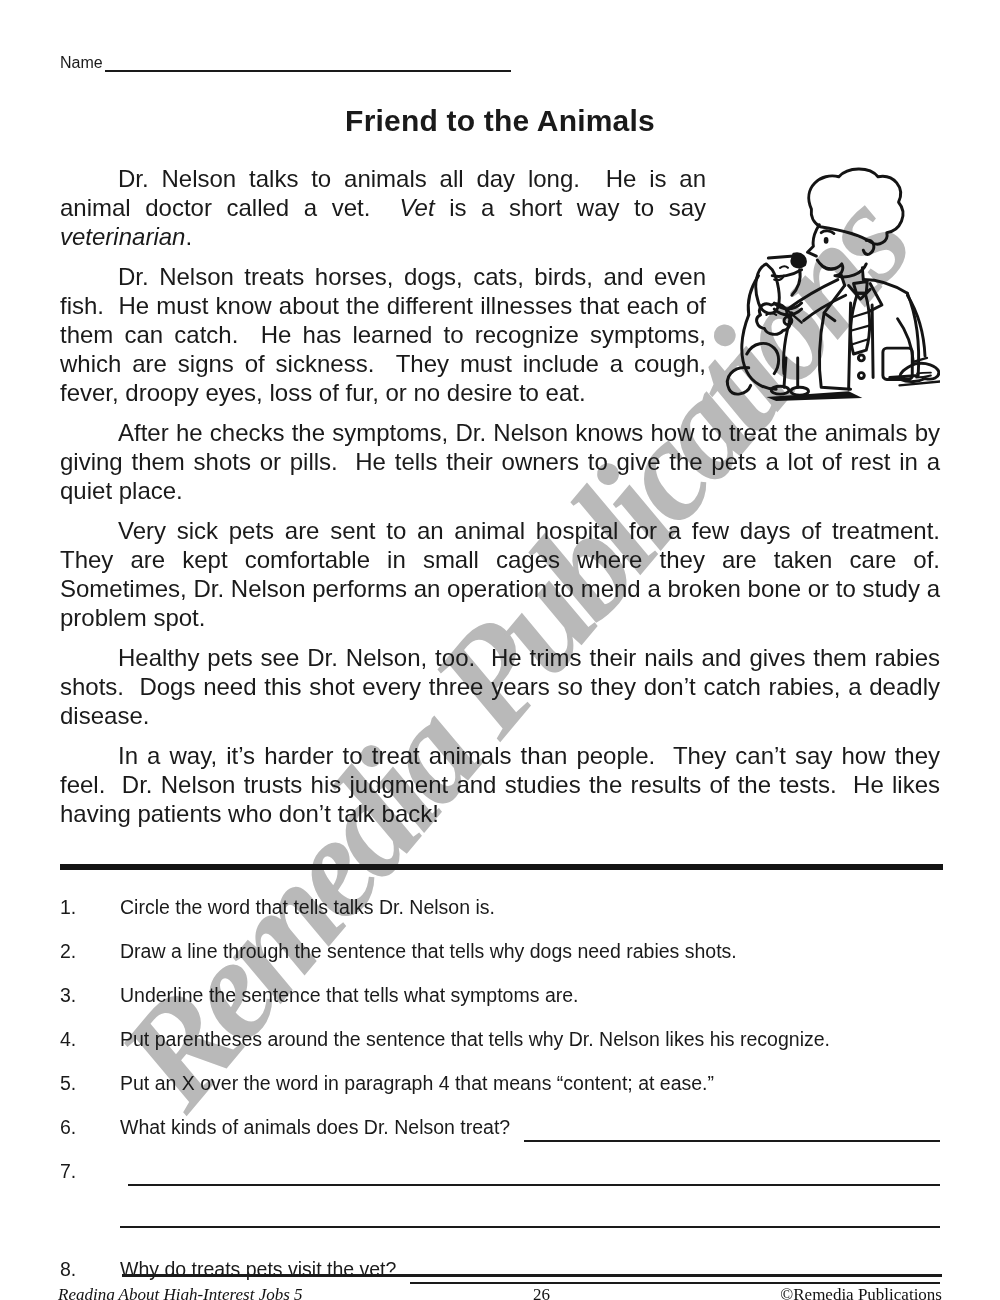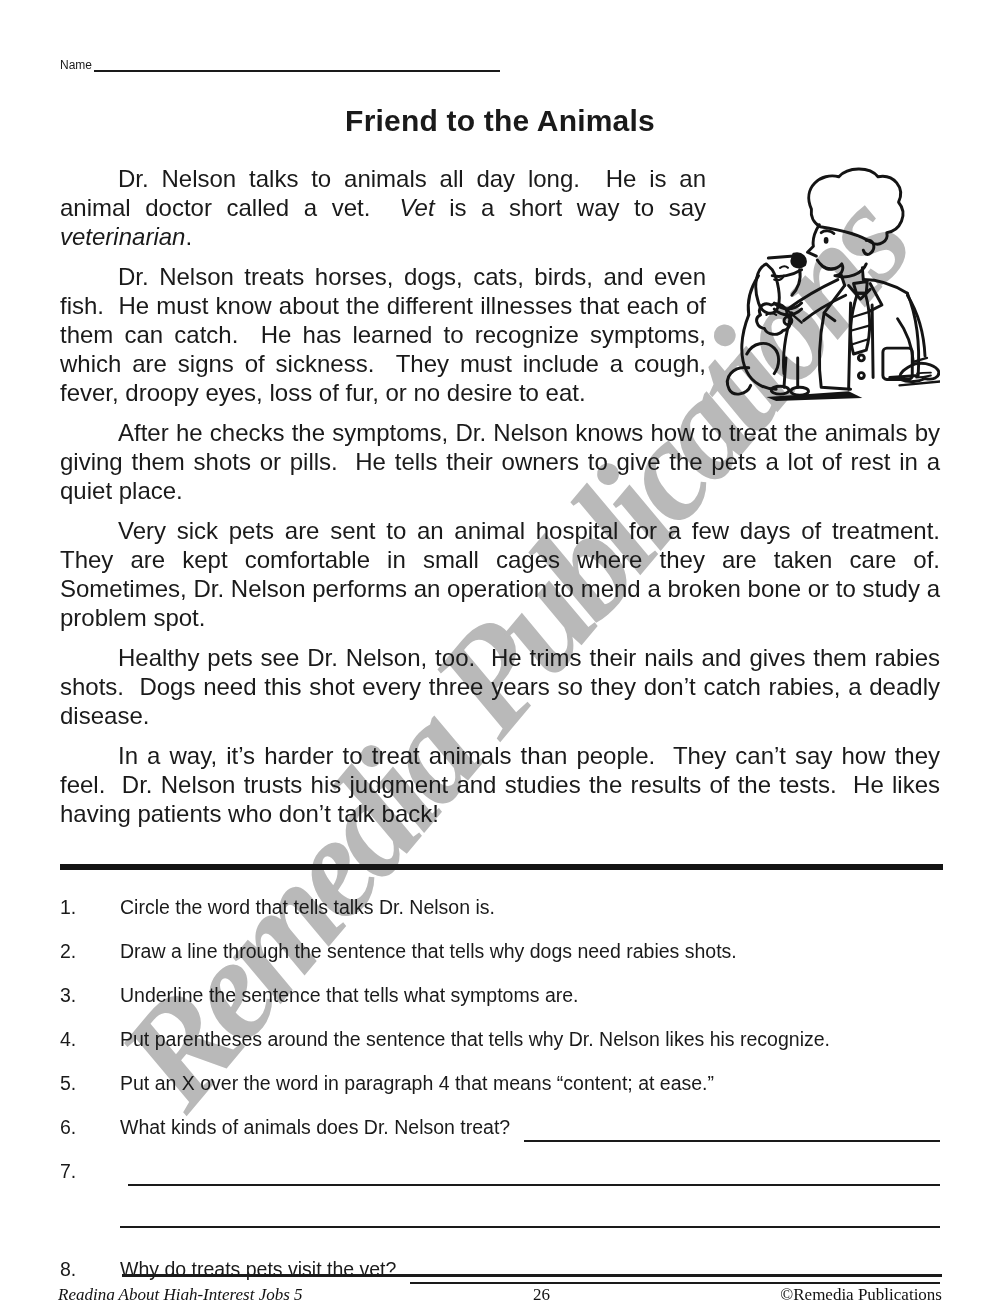--- a/index.html
+++ b/index.html
@@ -11,21 +11,21 @@
   }
   .watermark {
     position:absolute; left:512px; top:652px; z-index:0;
     transform:translate(-50%,-50%) rotate(-50deg);
     font-family:"Liberation Serif","DejaVu Serif",serif;
     font-style:italic; font-weight:bold; font-size:145px; letter-spacing:-9px;
     color:#b9b9b9; white-space:nowrap; user-select:none;
   }
   .content { position:relative; z-index:1; }
 
-  .name-row { margin:52px 60px 12px 60px; font-size:12px; display:flex; align-items:flex-end; }
+  .name-row { margin:52px 60px 12px 60px; font-size:16px; display:flex; align-items:flex-end; }
   .name-line { display:inline-block; width:406px; border-bottom:2px solid #1a1a1a; height:20px; margin-left:2px; }
 
   .title { text-align:center; margin-top:32px; font-size:30px; font-weight:bold; letter-spacing:0.2px; }
 
   .article { margin:26px 60px 0 60px; font-size:24px; line-height:29px; }
   .article p { text-align:justify; text-indent:58px; margin-bottom:11px; white-space:pre-wrap; }
   .it { font-style:italic; }
 
   .figure { float:right; width:218px; height:235px; margin:2px 0 6px 16px; }
   .figure svg { width:100%; height:100%; }

